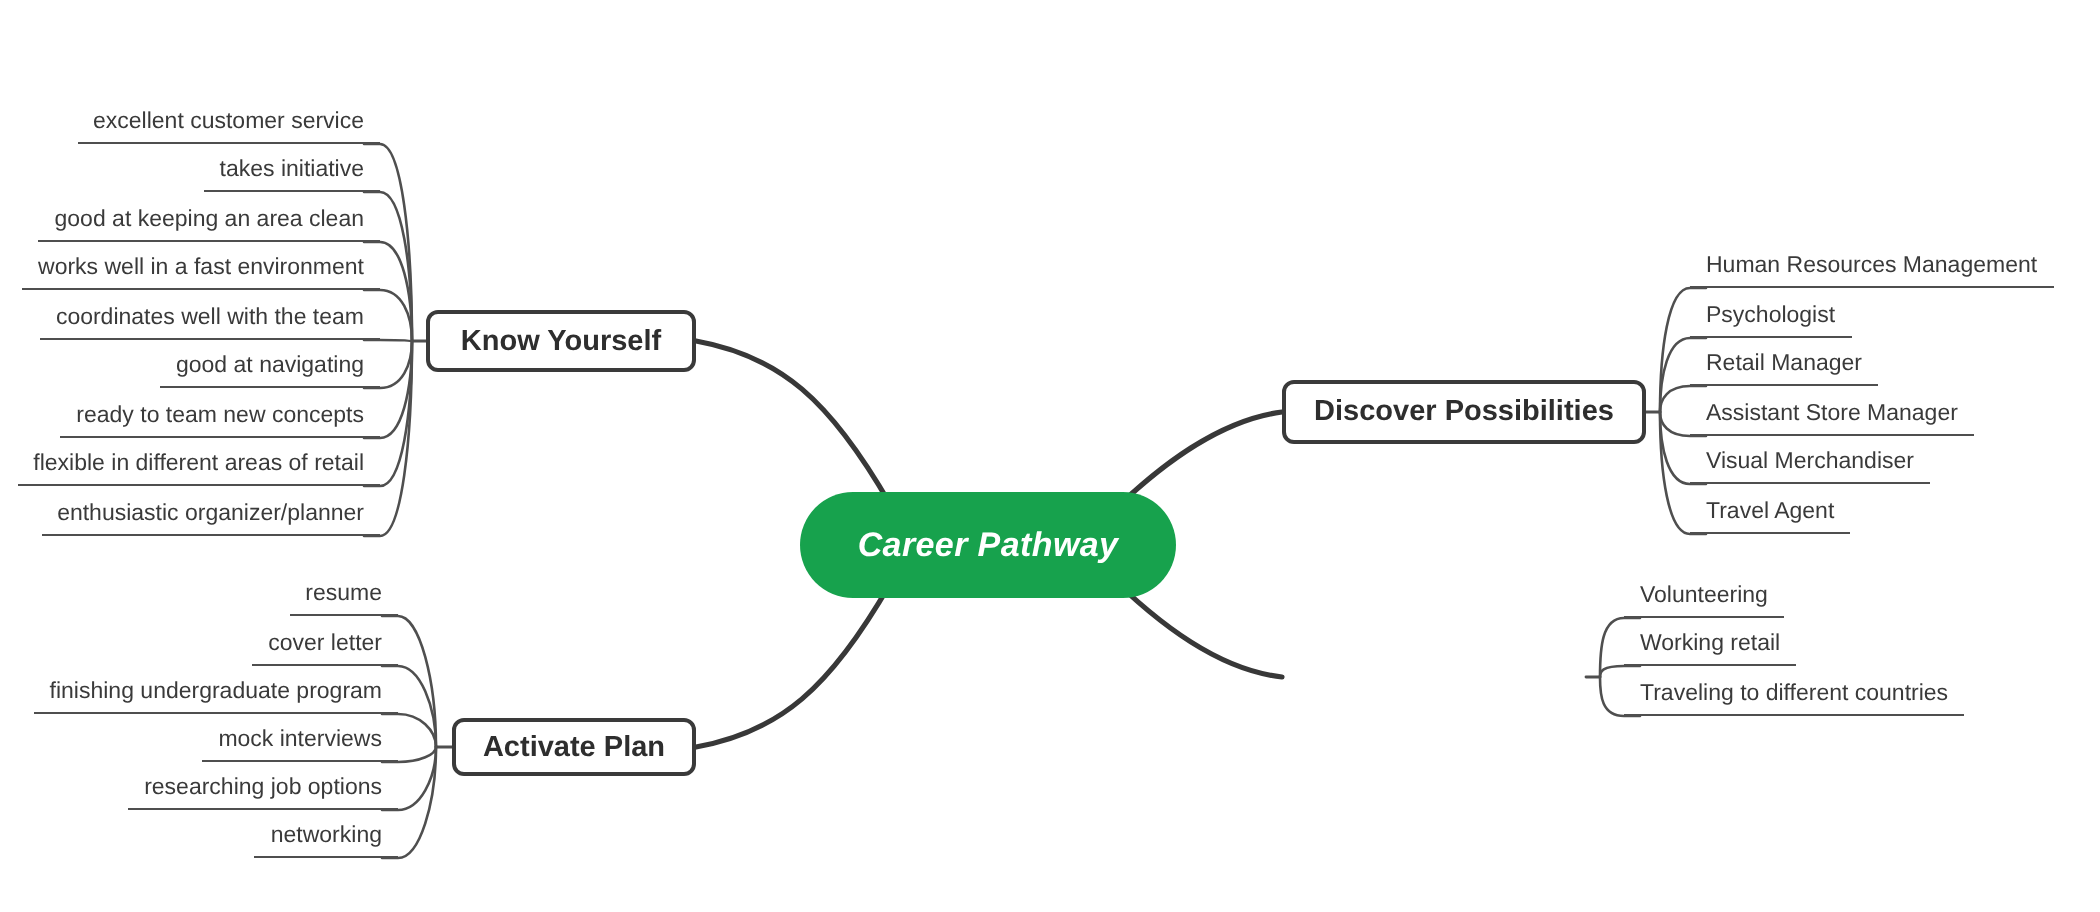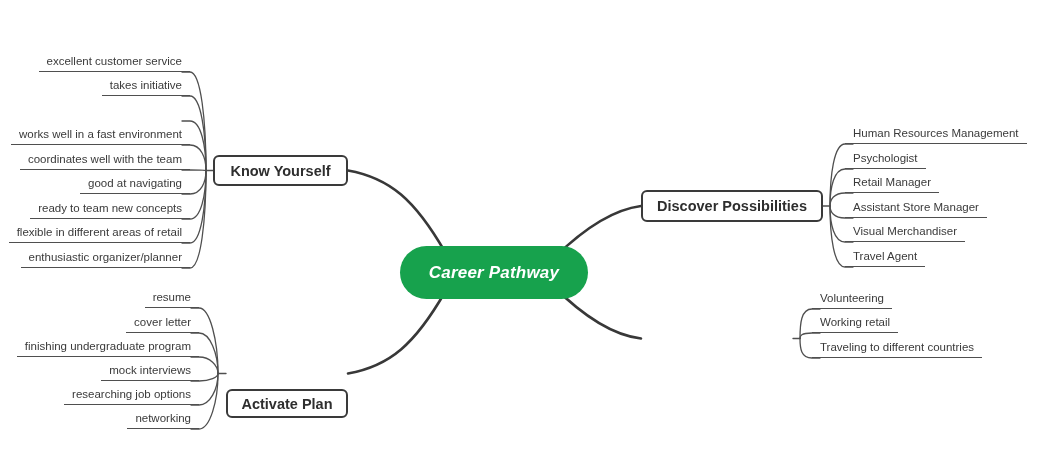--- a/index.html
+++ b/index.html
@@ -98,26 +98,27 @@
       <path d="M 800,338.5 L 793,338.5" fill="none" stroke="#4f4f4f" stroke-width="1.4" stroke-linecap="round"></path>
       <path d="M 820,309 H 812 C 801,309 800,323.75 800,338.5" fill="none" stroke="#4f4f4f" stroke-width="1.3" stroke-linecap="round"></path>
       <path d="M 820,333 H 812 C 801,333 800,335.75 800,338.5" fill="none" stroke="#4f4f4f" stroke-width="1.3" stroke-linecap="round"></path>
       <path d="M 820,358 H 812 C 801,358 800,348.25 800,338.5" fill="none" stroke="#4f4f4f" stroke-width="1.3" stroke-linecap="round"></path>
     </svg>
 
   <div class="topic" id="branch-box-0" style="left: 213px; top: 155px; width: 135px; height: 31px; border-color: rgb(58, 58, 58); color: rgb(46, 46, 46);">Know Yourself</div>
 
   <div class="topic" id="branch-box-1" style="left: 641px; top: 190px; width: 182px; height: 32px; border-color: rgb(58, 58, 58); color: rgb(46, 46, 46);">Discover Possibilities</div>
 
-  <div class="topic" id="branch-box-2" style="left: 226px; top: 359px; width: 122px; height: 29px; border-color: rgb(58, 58, 58); color: rgb(46, 46, 46); margin-top: 30px;">Activate Plan</div>
+  <div class="topic" id="branch-box-2" style="left: 226px; top: 359px; width: 122px; height: 29px; border-color: rgb(58, 58, 58); color: rgb(46, 46, 46);">Activate Plan</div>
 
 
   <div class="center-pill" id="center-node" style="left: 400px; top: 246px; width: 188px; height: 53px; background: rgb(23, 162, 77); color: rgb(255, 255, 255); font-style: italic;">Career Pathway</div>
 <div class="leaf" style="top: 54px; right: 860px; text-align: left; border-bottom-color: rgb(79, 79, 79); color: rgb(58, 58, 58); margin-left: 40px;">excellent customer service</div>
     <div class="leaf" style="top: 78px; right: 860px; text-align: right; border-bottom-color: rgb(79, 79, 79); color: rgb(58, 58, 58);">takes initiative</div>
+    <div class="leaf" style="top: 103px; right: 860px; text-align: right; border-bottom-color: rgb(79, 79, 79); color: rgb(58, 58, 58);">good at keeping an area clean</div>
     <div class="leaf" style="top: 127px; right: 860px; text-align: right; border-bottom-color: rgb(79, 79, 79); color: rgb(58, 58, 58);">works well in a fast environment</div>
     <div class="leaf" style="top: 152px; right: 860px; text-align: right; border-bottom-color: rgb(79, 79, 79); color: rgb(58, 58, 58);">coordinates well with the team</div>
     <div class="leaf" style="top: 176px; right: 860px; text-align: center; border-bottom-color: rgb(79, 79, 79); color: rgb(58, 58, 58);">good at navigating</div>
     <div class="leaf" style="top: 201px; right: 860px; text-align: right; border-bottom-color: rgb(79, 79, 79); color: rgb(58, 58, 58);">ready to team new concepts</div>
     <div class="leaf" style="top: 225px; right: 860px; text-align: right; border-bottom-color: rgb(79, 79, 79); color: rgb(58, 58, 58);">flexible in different areas of retail</div>
     <div class="leaf" style="top: 250px; right: 860px; text-align: right; border-bottom-color: rgb(79, 79, 79); color: rgb(58, 58, 58);">enthusiastic organizer/planner</div>
     <div class="leaf" style="top: 126px; left: 845px; text-align: left; border-bottom-color: rgb(79, 79, 79); color: rgb(58, 58, 58);">Human Resources Management</div>
     <div class="leaf" style="top: 151px; left: 845px; text-align: left; border-bottom-color: rgb(79, 79, 79); color: rgb(58, 58, 58);">Psychologist</div>
     <div class="leaf" style="top: 175px; left: 845px; text-align: left; border-bottom-color: rgb(79, 79, 79); color: rgb(58, 58, 58);">Retail Manager</div>
     <div class="leaf" style="top: 200px; left: 845px; text-align: left; border-bottom-color: rgb(79, 79, 79); color: rgb(58, 58, 58);">Assistant Store Manager</div>

